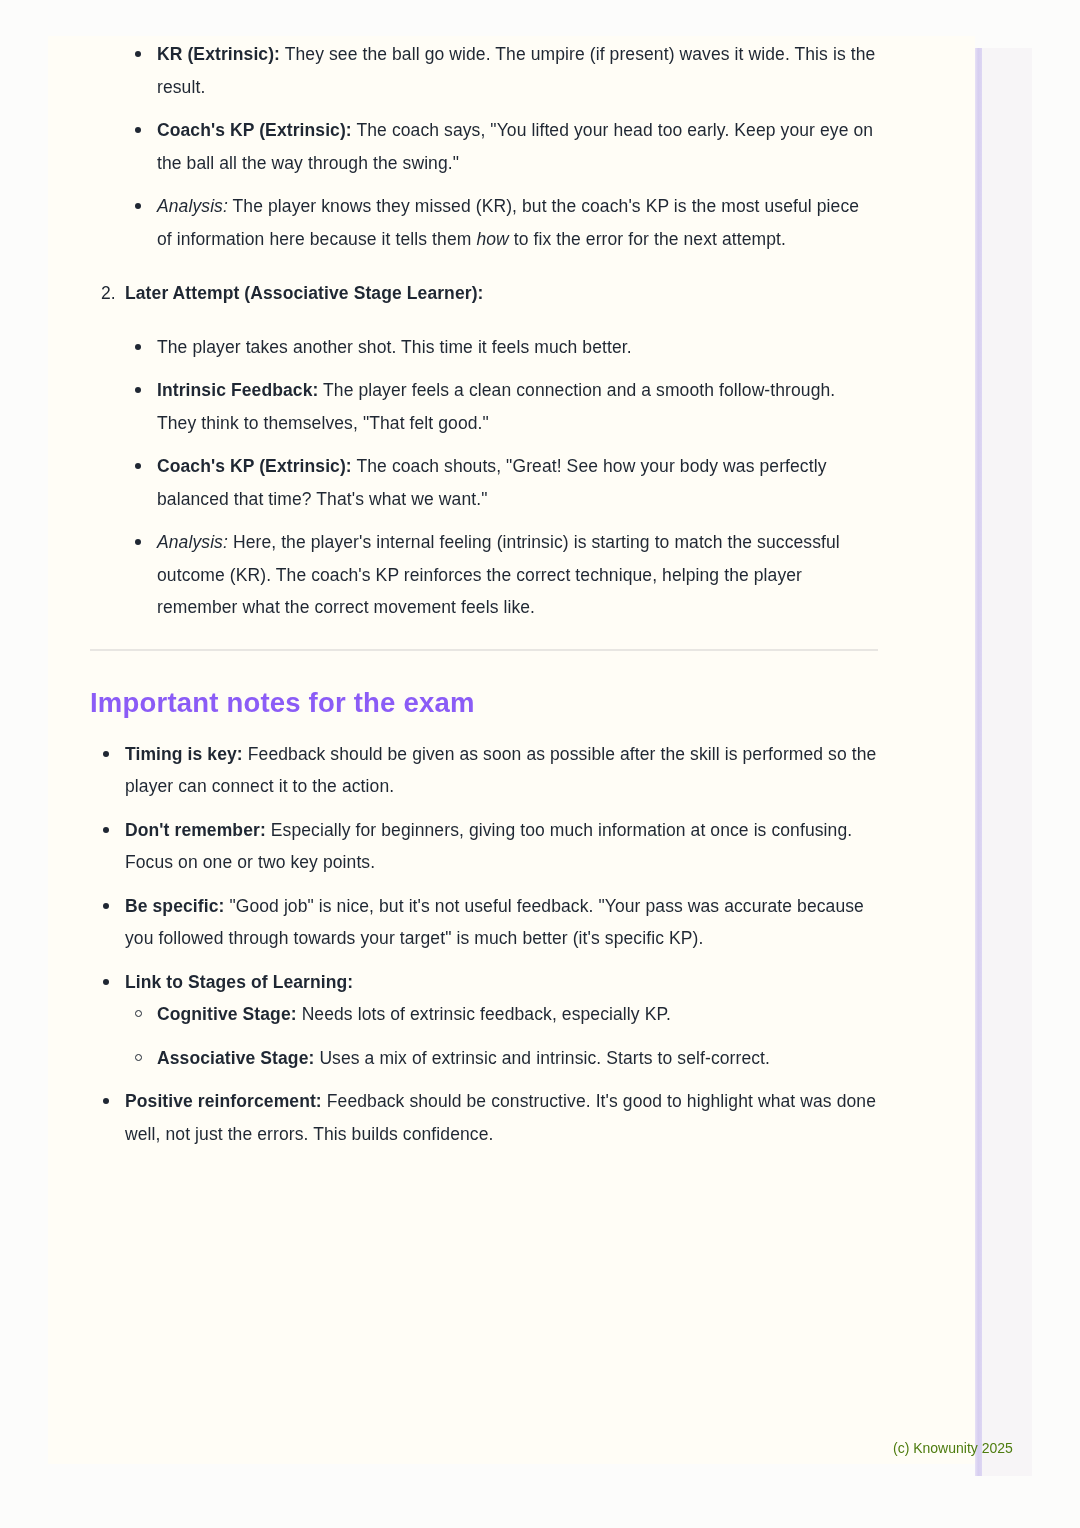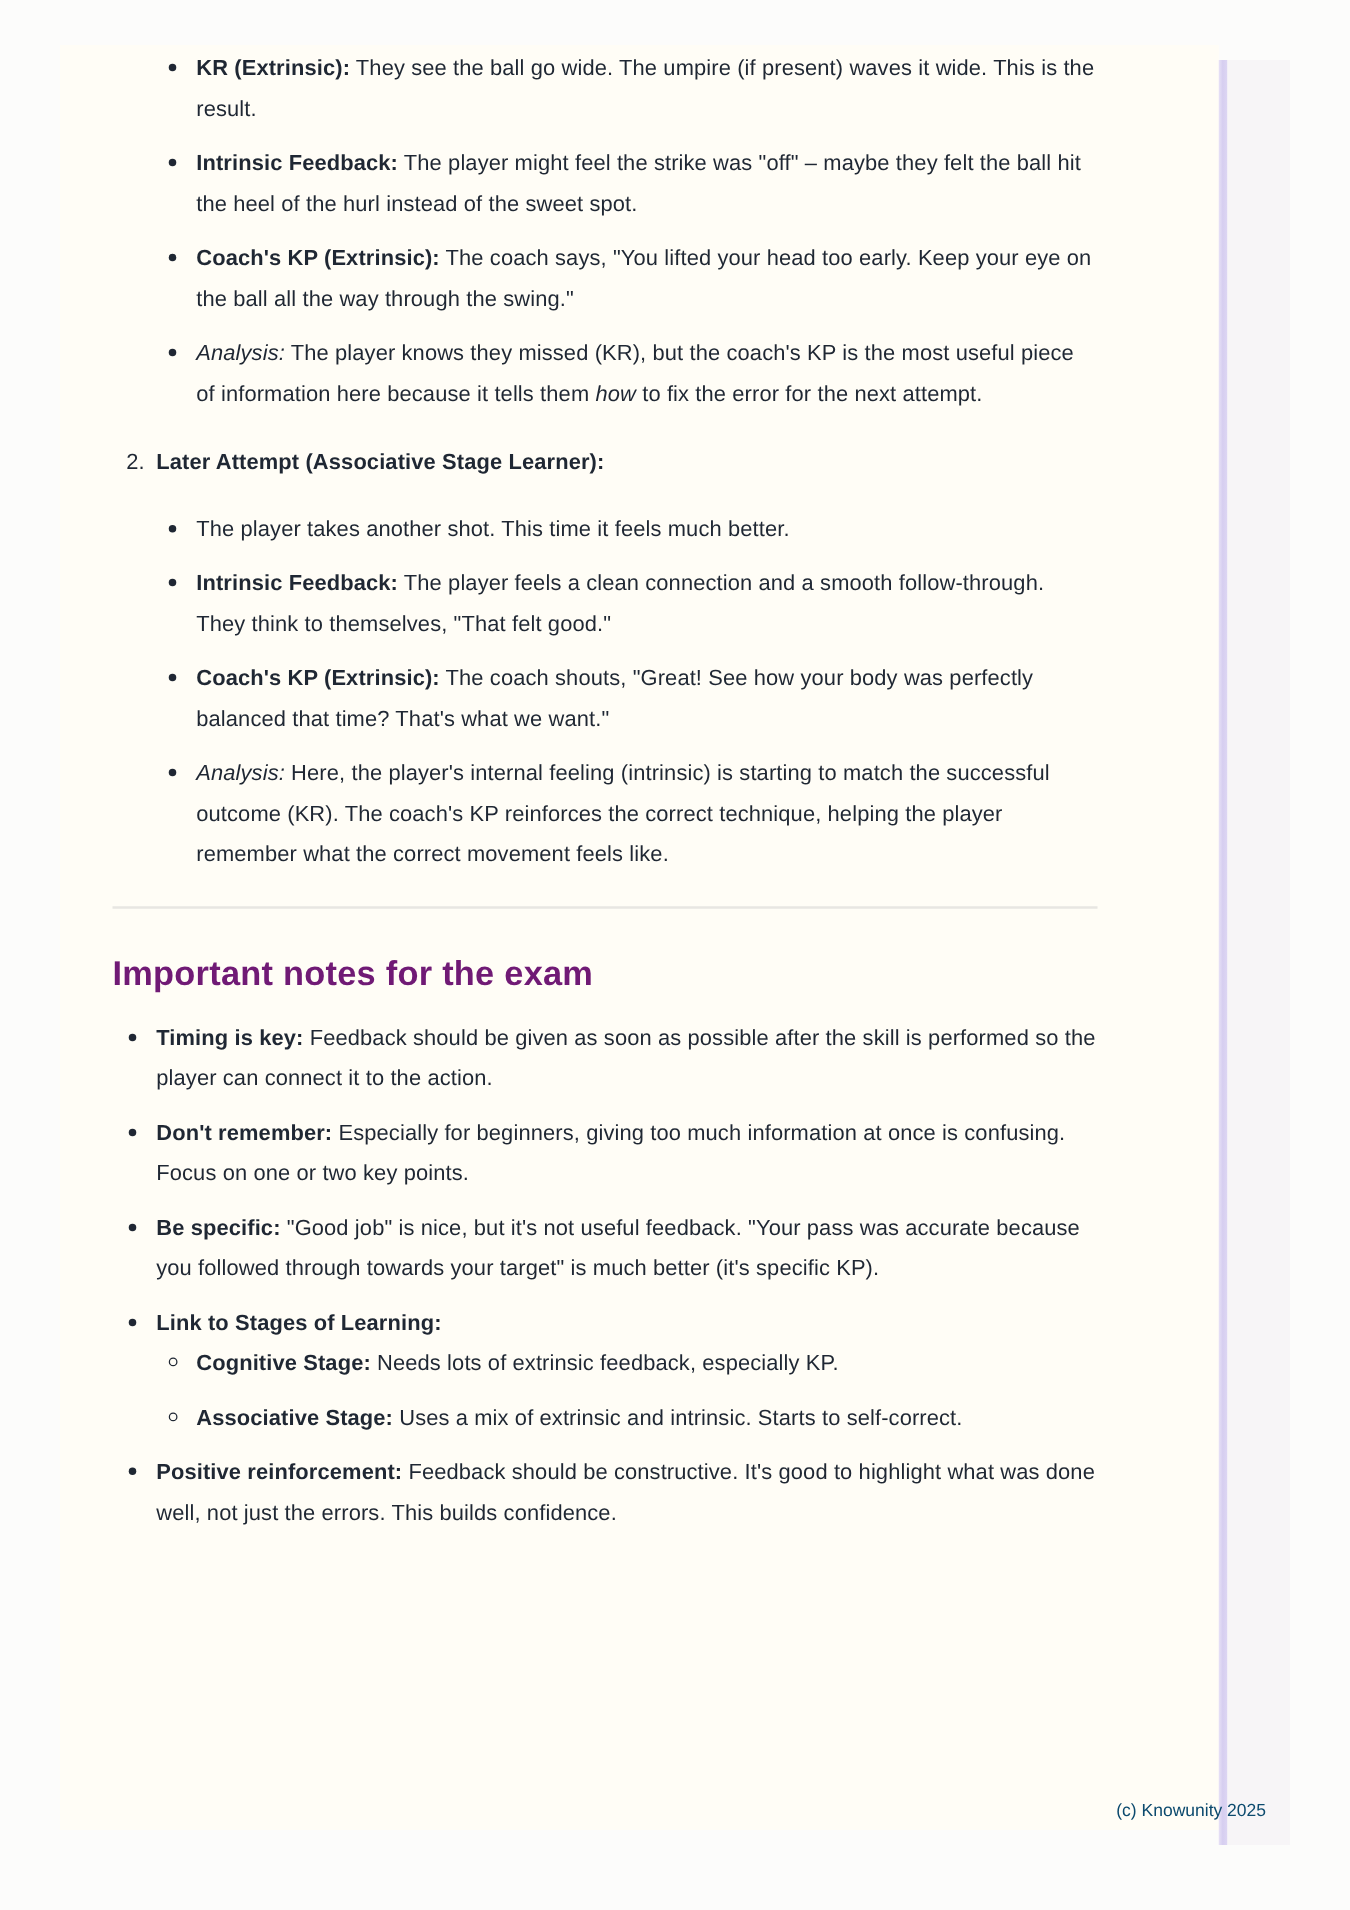--- a/index.html
+++ b/index.html
@@ -66,21 +66,21 @@
     border:none;
     height:2px;
     background:#e8e6e2;
     margin:25px 0 0 0;
   }
   h1.section-heading {
     margin-top:34px;
     font-size:27.5px;
     line-height:36px;
     font-weight:700;
-    color:#701a75;
+    color:#8b5cf6;
     letter-spacing:0.2px;
   }
   .notes-list { margin-top:17px; }
   .sub-list { margin-top:0; }
   .scroll-thumb {
     position:absolute;
     left:975px; top:48px;
     width:7px; height:1428px;
     background:linear-gradient(to right, #e7e1f6, #d6cef0 45%, #ddd6f3);
   }
@@ -88,39 +88,35 @@
     position:absolute;
     left:982px; top:48px;
     width:50px; height:1428px;
     background:#f7f5f7;
   }
   .footer {
     position:absolute;
     left:893px; top:1438px;
     font-size:14px;
     line-height:20px;
-    color:#0c4a6e;
+    color:#4d7c0f;
     z-index:5;
     white-space:nowrap;
   }
 </style>
 </head>
 <body>
 
 <div class="page">
   <div class="content">
 
     <div>
       <div class="li l2">
         <span class="dot"></span>
         <p><b>KR (Extrinsic):</b><span> They see the ball go wide. The umpire (if present) waves it wide. This is the result.</span></p>
-      </div>
-      <div class="li l2">
-        <span class="dot"></span>
-        <p><b>Intrinsic Feedback:</b><span> The player might feel the strike was "off" – maybe they felt the ball hit the heel of the hurl instead of the sweet spot.</span></p>
       </div>
       <div class="li l2">
         <span class="dot"></span>
         <p><b>Coach's KP (Extrinsic):</b><span> The coach says, "You lifted your head too early. Keep your eye on the ball all the way through the swing."</span></p>
       </div>
       <div class="li l2">
         <span class="dot"></span>
         <p><i>Analysis:</i><span> The player knows they missed (KR), but the coach's KP is the most useful piece of information here because it tells them </span><i>how</i><span> to fix the error for the next attempt.</span></p>
       </div>
     </div>

